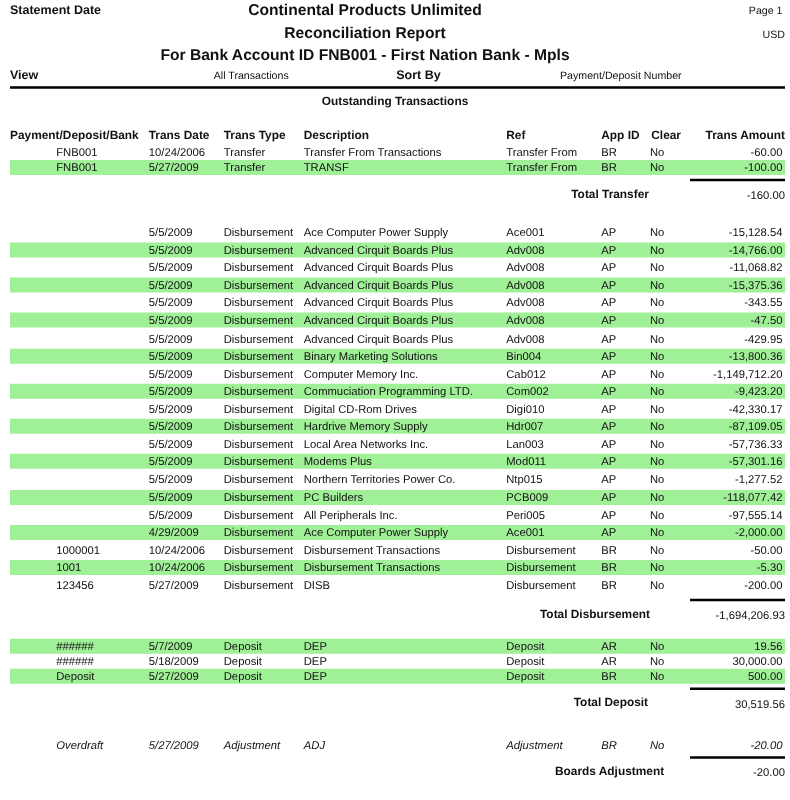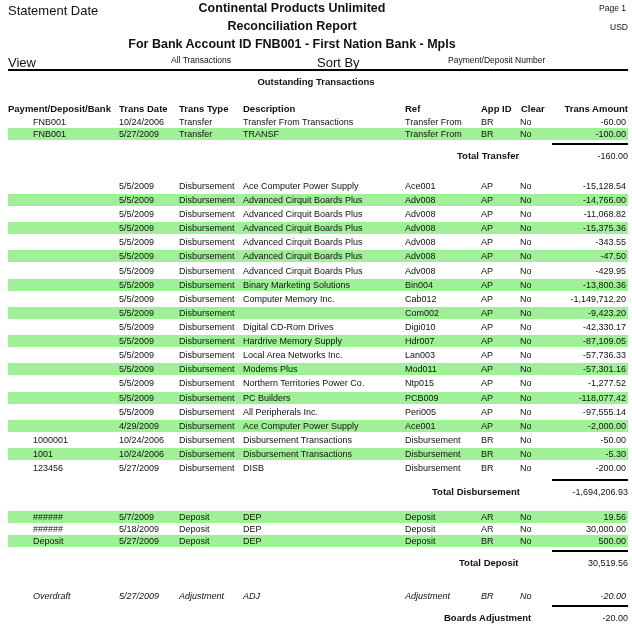--- a/index.html
+++ b/index.html
@@ -1,28 +1,28 @@
 <!DOCTYPE html>
 <html><head>
 <meta charset="utf-8">
 <style>
   html, body { margin: 0; padding: 0; background: #ffffff; }
   body { width: 632px; height: 640px; position: relative; overflow: hidden;
          font-family: "Liberation Sans", sans-serif; color: #111; font-size: 9px; }
   .abs { position: absolute; white-space: nowrap; }
   .hdr-title { font-size: 12.5px; font-weight: bold; left: 0; width: 584px; text-align: center; }
-  .small-bold { font-size: 13px; font-weight: normal; }
+  .small-bold { font-size: 10px; font-weight: bold; }
   .meta { font-size: 8.5px; }
   .rule-thick { position: absolute; left: 8px; width: 620px; height: 2px; background: #000; }
   .section-title { font-size: 9.5px; font-weight: bold; left: 0; width: 632px; text-align: center; }
   .colhead { font-size: 9.5px; font-weight: bold; top: 103px; }
   .row { position: absolute; left: 8px; width: 620px; height: 12px; }
   .row.green { background: #a0f098; }
   .row span { position: absolute; top: 0; line-height: 12px; white-space: nowrap; font-size: 9px; }
-  .c-pay { left: 5px; padding-left: 20px; }
+  .c-pay { left: 17px; padding-left: 20px; }
   .c-date { left: 111px; }
   .c-type { left: 171px; }
   .c-desc { left: 235px; }
   .c-ref { left: 397px; }
   .c-app { left: 473px; }
   .c-clear { left: 512px; }
   .c-amt { right: 2px; text-align: right; }
   .total-line { position: absolute; left: 552px; width: 76px; height: 2px; background: #000; }
   .total-label { font-weight: bold; font-size: 9.5px; }
   .total-amt { right: 4px; text-align: right; font-size: 9px; }
@@ -163,20 +163,21 @@
       <span class="c-desc">Computer Memory Inc.</span>
       <span class="c-ref">Cab012</span>
       <span class="c-app">AP</span>
       <span class="c-clear">No</span>
       <span class="c-amt">-1,149,712.20</span>
     </div>
     <div class="row green" style="top: 307px;">
       <span class="c-pay"></span>
       <span class="c-date">5/5/2009</span>
       <span class="c-type">Disbursement</span>
+      <span class="c-desc">Commuciation Programming LTD.</span>
       <span class="c-ref">Com002</span>
       <span class="c-app">AP</span>
       <span class="c-clear">No</span>
       <span class="c-amt">-9,423.20</span>
     </div>
     <div class="row" style="top: 321px;">
       <span class="c-pay"></span>
       <span class="c-date">5/5/2009</span>
       <span class="c-type">Disbursement</span>
       <span class="c-desc">Digital CD-Rom Drives</span>

